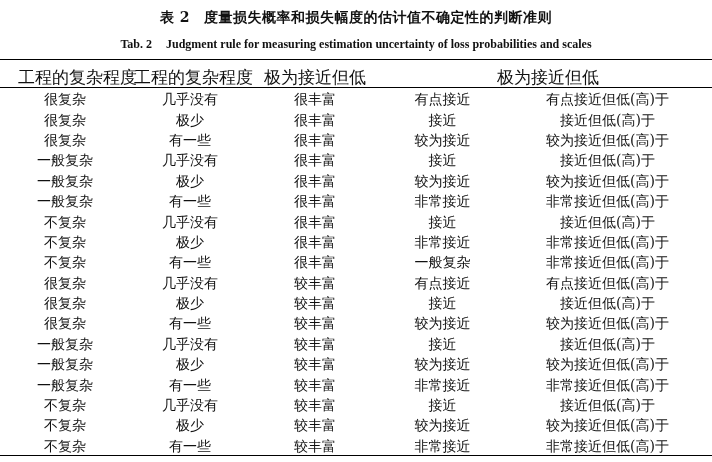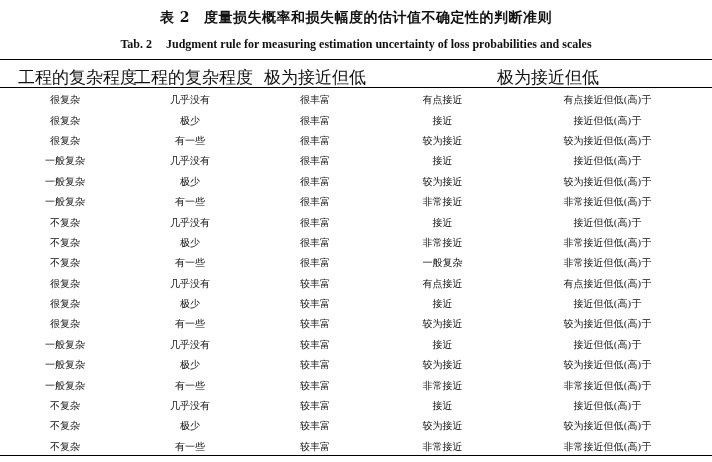--- a/index.html
+++ b/index.html
@@ -20,21 +20,21 @@
   .title-en .lbl { margin-right: 14px; }
   .rule { position: absolute; left: 0; width: 712px; background: #000; }
   .rule.top { top: 59px; height: 1px; }
   .rule.mid { top: 87px; height: 1px; }
   .rule.bot { top: 455px; height: 1px; }
   .hdr {
     position: absolute; top: 66px; font-size: 17px; white-space: nowrap;
   }
   table.body {
     position: absolute; left: 0; top: 90px; border-collapse: collapse;
-    font-size: 10px;
+    font-size: 14px;
   }
   table.body td {
     height: 20.4px; padding: 0; text-align: center; white-space: nowrap;
   }
   col.c1 { width: 130px; }
   col.c2 { width: 120px; }
   col.c3 { width: 130px; }
   col.c4 { width: 125px; }
   col.c5 { width: 205px; }
 </style>

